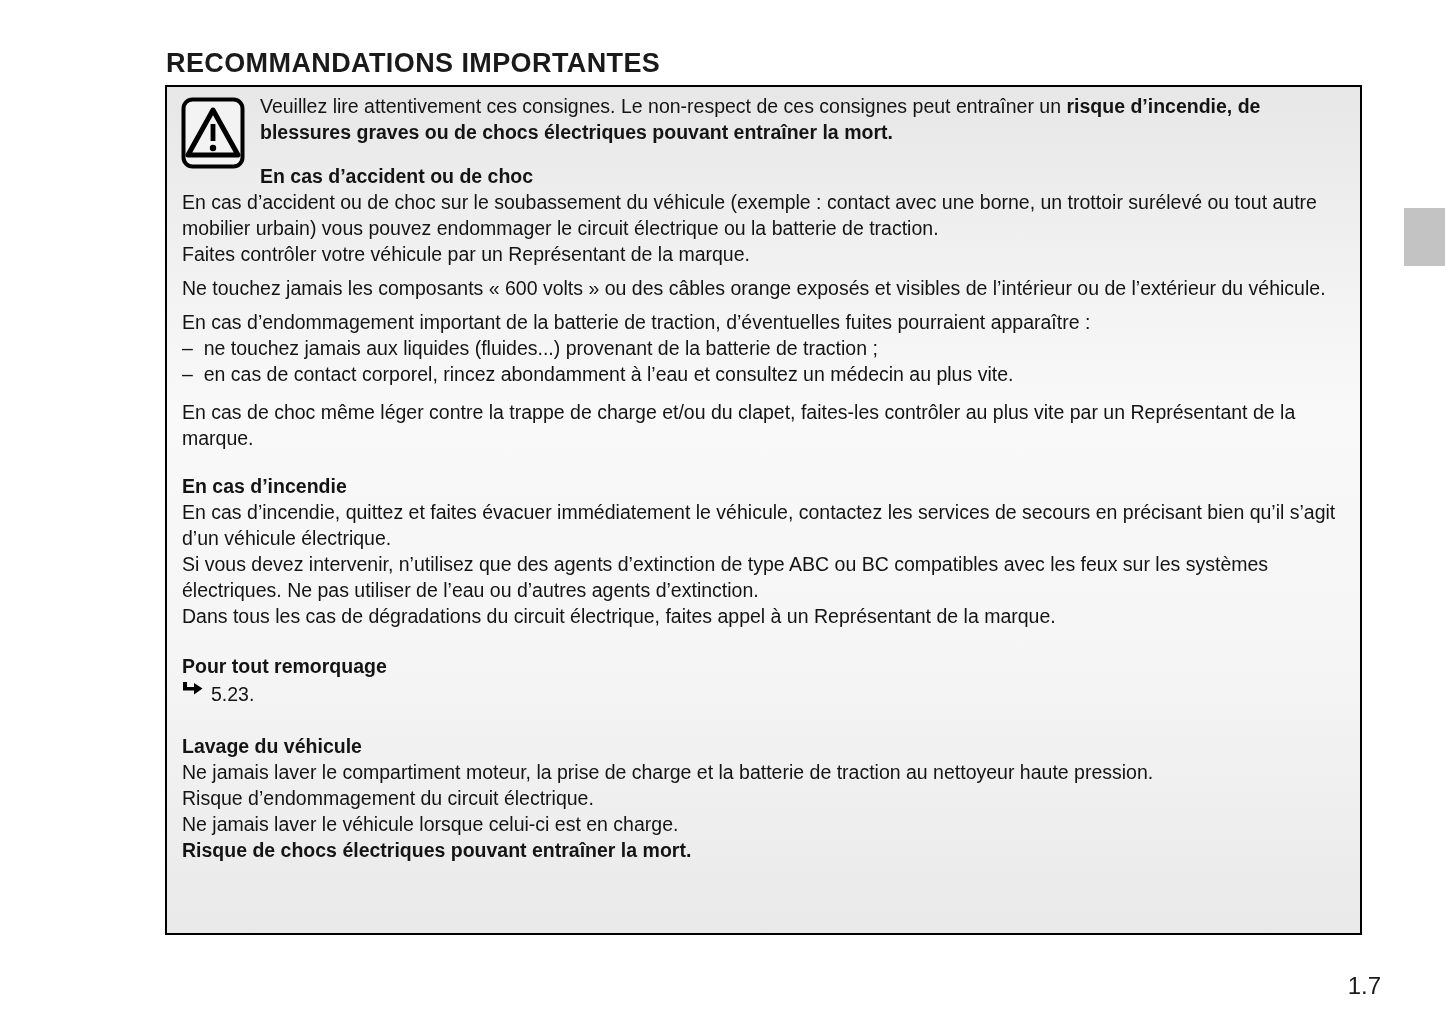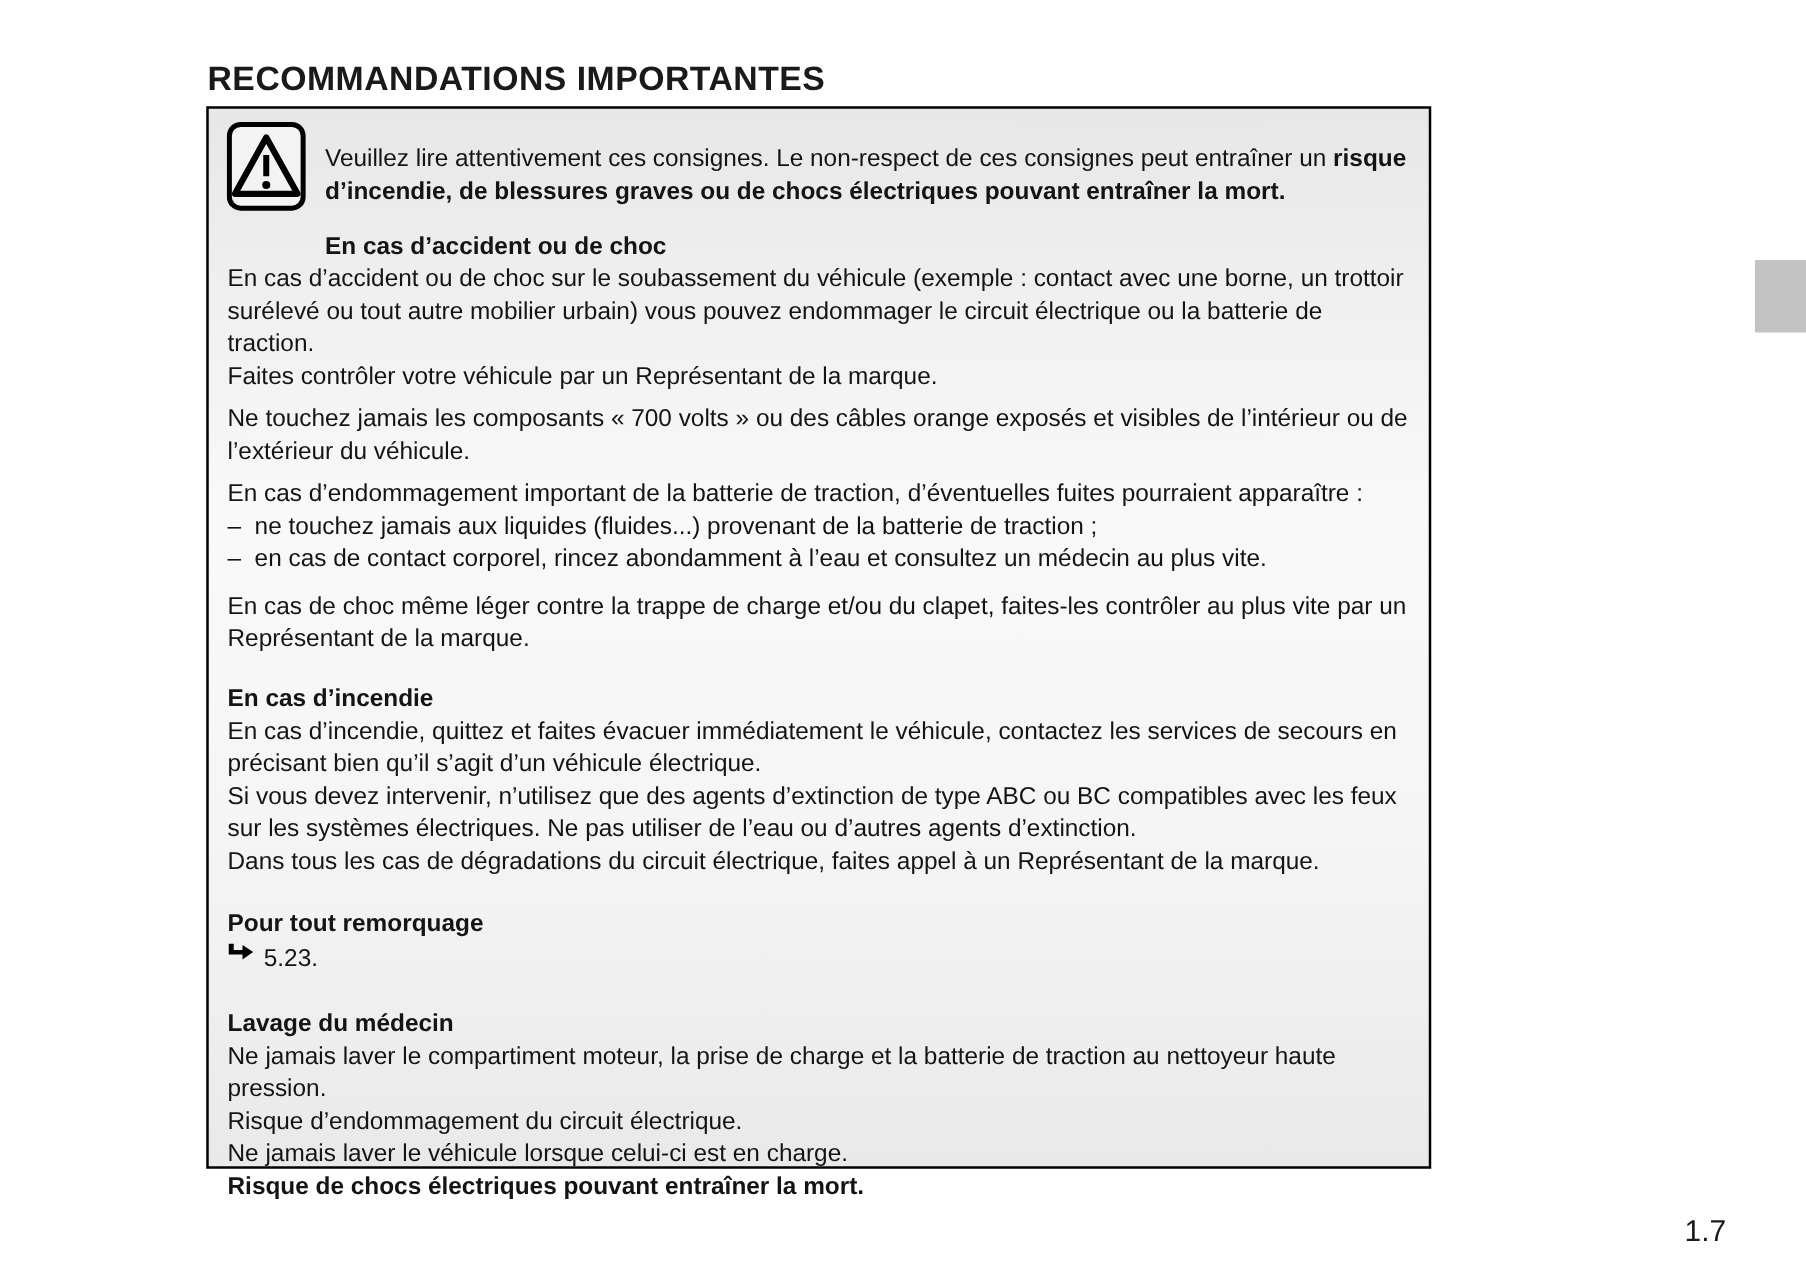--- a/index.html
+++ b/index.html
@@ -12,24 +12,24 @@
     position: relative;
     overflow: hidden;
   }
   .page-title {
     position: absolute; left: 166px; top: 30px;
     font-size: 27px; font-weight: bold; letter-spacing: 0.4px;
     color: #1a1a1a;
   }
   .warnbox {
     position: absolute; left: 165px; top: 85px;
-    width: 980px; height: 850px;
+    width: 1197px; height: 850px;
     border: 2px solid #000000;
     background: linear-gradient(180deg, #e7e7e7 0%, #f9f9f9 38%, #f5f5f5 68%, #e9e9e9 100%);
-    padding: 27px 15px 0 15px;
+    padding: 6px 15px 0 15px;
     font-size: 19.5px; line-height: 26px;
   }
   .warn-icon { position: absolute; top: 10px; left: 14px; width: 64px; height: 72px; }
   .intro { margin: 0 0 0 78px; }
   .heading { margin: 0; font-size: inherit; font-weight: bold; line-height: 26px; }
   .indent { margin-left: 78px; }
   .para { margin: 0; }
   .bold { font-weight: bold; }
   .dash { white-space: pre-wrap; }
   .mt2  { margin-top: 2px; }
@@ -66,21 +66,21 @@
       <circle cx="32" cy="51" r="3.2" fill="#000"></circle>
     </svg>
   </div>
 
   <p class="intro"><span>Veuillez lire attentivement ces consignes. Le non-respect de ces consignes peut entraîner un </span><strong>risque d’incendie, de blessures graves ou de chocs électriques pouvant entraîner la mort.</strong></p>
 
   <h3 class="heading indent mt18">En cas d’accident ou de choc</h3>
   <p class="para">En cas d’accident ou de choc sur le soubassement du véhicule (exemple : contact avec une borne, un trottoir surélevé ou tout autre mobilier urbain) vous pouvez endommager le circuit électrique ou la batterie de traction.</p>
   <p class="para">Faites contrôler votre véhicule par un Représentant de la marque.</p>
 
-  <p class="para mt8">Ne touchez jamais les composants « 700 volts » ou des câbles orange exposés et visibles de l’intérieur ou de l’extérieur du véhicule.</p>
+  <p class="para mt8">Ne touchez jamais les composants « 600 volts » ou des câbles orange exposés et visibles de l’intérieur ou de l’extérieur du véhicule.</p>
 
   <p class="para mt8">En cas d’endommagement important de la batterie de traction, d’éventuelles fuites pourraient apparaître :</p>
   <p class="para dash">–  ne touchez jamais aux liquides (fluides...) provenant de la batterie de traction ;</p>
   <p class="para dash">–  en cas de contact corporel, rincez abondamment à l’eau et consultez un médecin au plus vite.</p>
 
   <p class="para mt12">En cas de choc même léger contre la trappe de charge et/ou du clapet, faites-les contrôler au plus vite par un Représentant de la marque.</p>
 
   <h3 class="heading mt22">En cas d’incendie</h3>
   <p class="para">En cas d’incendie, quittez et faites évacuer immédiatement le véhicule, contactez les services de secours en précisant bien qu’il s’agit d’un véhicule électrique.</p>
   <p class="para">Si vous devez intervenir, n’utilisez que des agents d’extinction de type ABC ou BC compatibles avec les feux sur les systèmes électriques. Ne pas utiliser de l’eau ou d’autres agents d’extinction.</p>
@@ -89,21 +89,21 @@
   <h3 class="heading mt24">Pour tout remorquage</h3>
   <p class="para mt2 ref-line">
     <span class="ref-arrow">
       <svg width="21" height="15" viewBox="0 0 21 15" aria-hidden="true">
         <path d="M1 1 L5 1 L5 6 L12 6 L12 2 L20.5 7.5 L12 13.5 L12 9.5 L1 9.5 Z" fill="#000"></path>
       </svg>
     </span>
     <span>5.23.</span>
   </p>
 
-  <h3 class="heading mt26">Lavage du médecin</h3>
+  <h3 class="heading mt26">Lavage du véhicule</h3>
   <p class="para">Ne jamais laver le compartiment moteur, la prise de charge et la batterie de traction au nettoyeur haute pression.</p>
   <p class="para">Risque d’endommagement du circuit électrique.</p>
   <p class="para">Ne jamais laver le véhicule lorsque celui-ci est en charge.</p>
   <p class="para bold">Risque de chocs électriques pouvant entraîner la mort.</p>
 
 </div>
 
 <div class="section-tab"></div>
 
 <div class="page-number">1.7</div>

